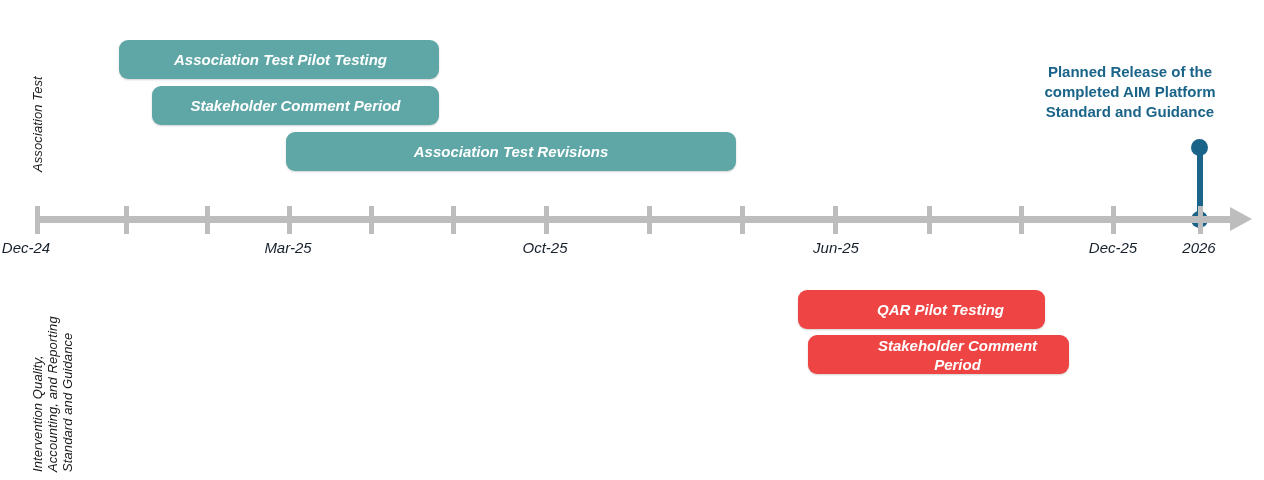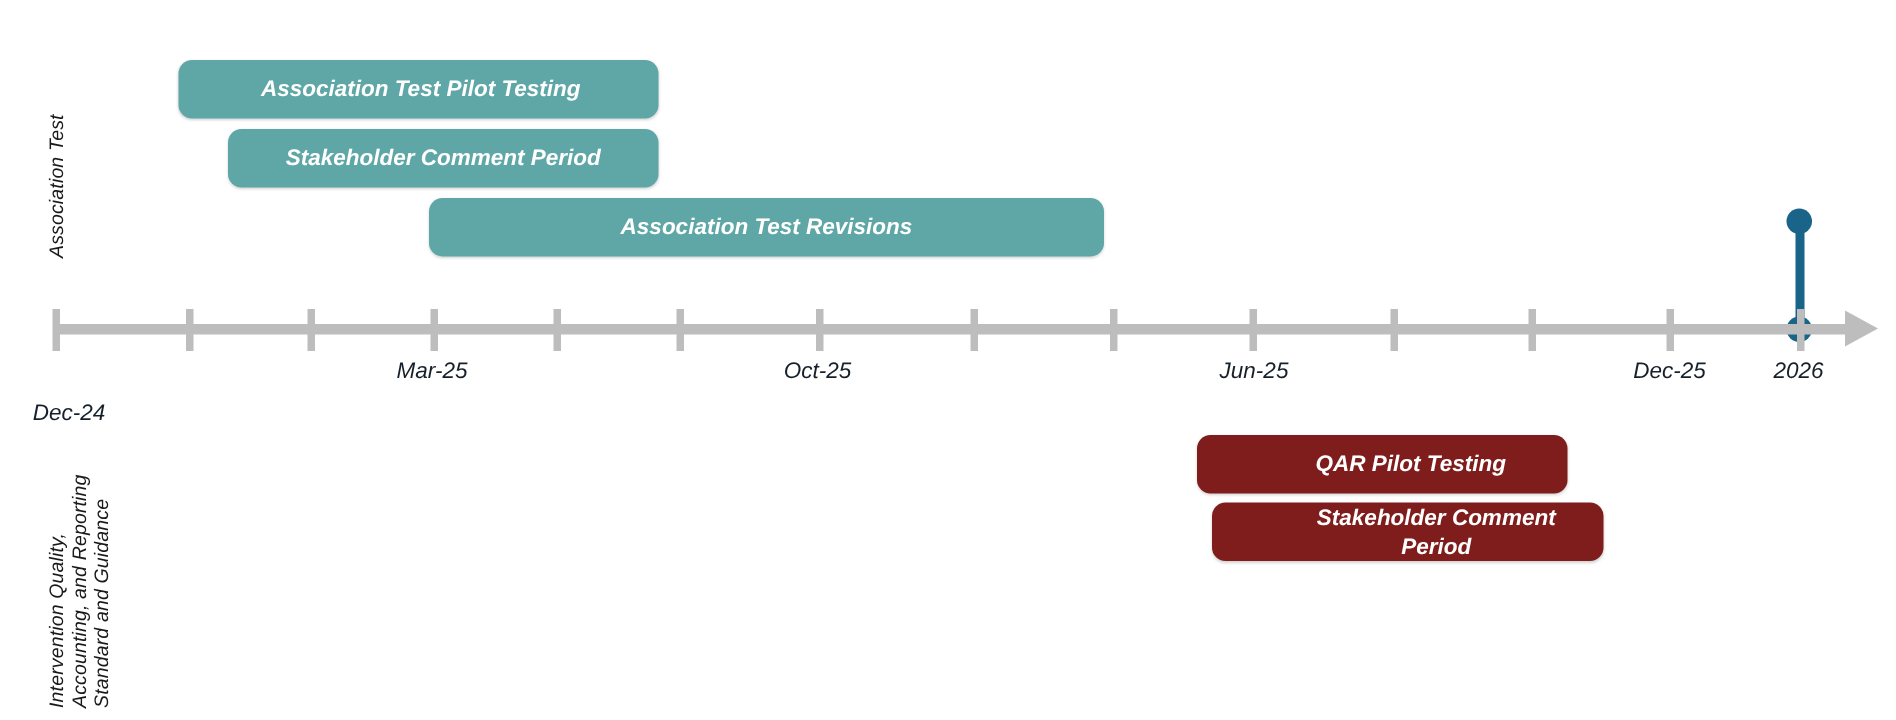--- a/index.html
+++ b/index.html
@@ -53,21 +53,21 @@
     color: #ffffff;
     font-style: italic;
     font-weight: bold;
     font-size: 15px;
     line-height: 19px;
     box-sizing: border-box;
     padding: 0 10px;
     box-shadow: 0 1px 2px rgba(0,0,0,0.18);
   }
   .bar.teal  { background: #5FA7A7; }
-  .bar.navy  { background: #7f1d1d; padding-left: 48px; }
+  .bar.navy  { background: #ef4444; padding-left: 48px; }
 
   
   #axis-line {
     position: absolute;
     left: 37px;
     top: 216px;
     width: 1201px;
     height: 7px;
     background: #bdbdbd;
   }
@@ -136,20 +136,21 @@
 <div id="timeline-root">
 
   <div class="lane-caption" id="lane-caption-top">Association Test</div>
 
   <div class="bar teal" style="left:119px; top:40px; width:320px; height:39px;padding-left:13px;">Association Test Pilot Testing</div>
 
   <div class="bar teal" style="left:152px; top:86px; width:287px; height:39px;">Stakeholder Comment Period</div>
 
   <div class="bar teal" style="left:286px; top:132px; width:450px; height:39px;">Association Test Revisions</div>
 
+  <div id="milestone-annotation">Planned Release of the completed AIM Platform Standard and Guidance</div>
 
   <div id="milestone-stem"></div>
   <div class="milestone-dot" id="milestone-dot-top"></div>
   <div class="milestone-dot" id="milestone-dot-bottom"></div>
 
   <div id="axis-line"></div>
   <div id="axis-arrow"></div>
 
   <div id="axis-ticks">
       <div class="axis-tick" style="left: 35px;"></div>
@@ -161,21 +162,21 @@
       <div class="axis-tick" style="left: 544px;"></div>
       <div class="axis-tick" style="left: 647px;"></div>
       <div class="axis-tick" style="left: 740px;"></div>
       <div class="axis-tick" style="left: 833px;"></div>
       <div class="axis-tick" style="left: 927px;"></div>
       <div class="axis-tick" style="left: 1019px;"></div>
       <div class="axis-tick" style="left: 1111px;"></div>
       <div class="axis-tick" style="left: 1198px;"></div>
     </div>
   <div id="axis-labels">
-      <div class="axis-label" style="left: 46px; margin-top: 28px;">Dec-24</div>
+      <div class="axis-label" style="left: 26px;">Dec-24</div>
       <div class="axis-label" style="left: 288px;">Mar-25</div>
       <div class="axis-label" style="left: 545px;">Oct-25</div>
       <div class="axis-label" style="left: 836px;">Jun-25</div>
       <div class="axis-label" style="left: 1113px;">Dec-25</div>
       <div class="axis-label" style="left: 1199px; text-align: right;">2026</div>
     </div>
 
   <div class="lane-caption" id="lane-caption-bottom">Intervention Quality,
 Accounting, and Reporting
 Standard and Guidance</div>

